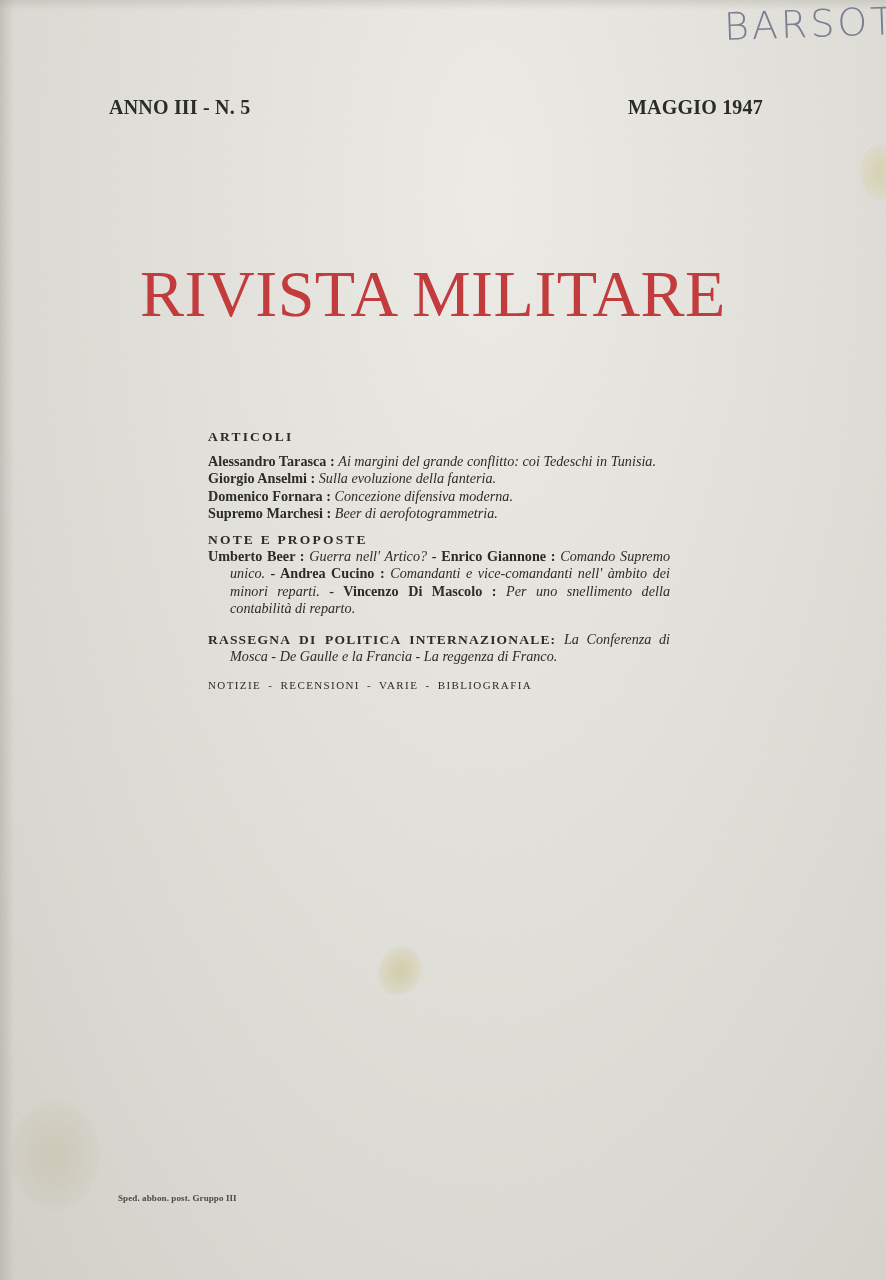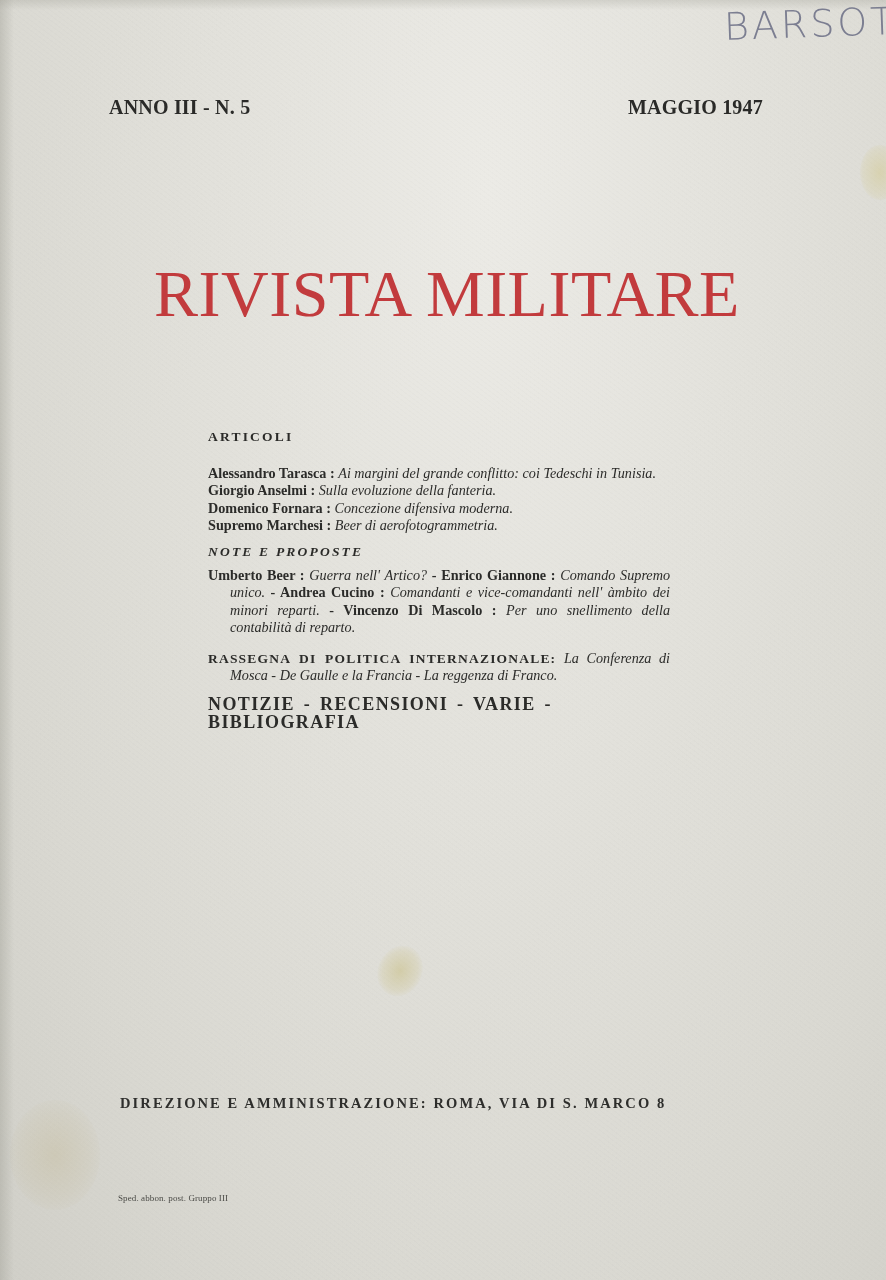--- a/index.html
+++ b/index.html
@@ -85,76 +85,76 @@
     .masthead {
       position: absolute;
       left: 140px; top: 258px;
       width: 614px;
       font-size: 66px;
       line-height: 72px;
       color: #c23b3d;
       letter-spacing: 0.5px;
       white-space: nowrap;
       font-weight: normal;
-      text-align: center;
     }
 
     .toc {
       position: absolute;
       left: 208px; top: 428px;
       width: 462px;
       font-size: 14.2px;
       line-height: 17.2px;
       color: #2b2b29;
     }
     .section-heading {
       font-weight: bold;
       letter-spacing: 2.2px;
       font-size: 13.5px;
-      margin-bottom: 20px;
+      margin-bottom: 8px;
     }
     .toc-entry {
       padding-left: 22px;
       text-indent: -22px;
       text-align: justify;
     }
     .author { font-weight: bold; }
     .title { font-style: italic; }
 
     .group-articoli { margin-bottom: 9px; }
     .group-note { margin-bottom: 14px; }
-    .group-note .section-heading { margin-bottom: 7px; font-style: italic; }
+    .group-note .section-heading { margin-bottom: 0; }
     .group-rassegna { margin-bottom: 12px; }
     .rassegna-head {
       font-weight: bold;
       letter-spacing: 1.2px;
       font-size: 13.5px;
     }
     .notizie {
-      font-weight: bold;
+      font-weight: normal;
       letter-spacing: 1.4px;
-      font-size: 18px;
+      font-size: 11px;
       word-spacing: 3px;
     }
 
     .admin-line {
       position: absolute;
       left: 120px; top: 1095px;
       font-size: 14.5px;
       font-weight: bold;
       letter-spacing: 2.1px;
       color: #2e2e2c;
       white-space: nowrap;
     }
     .postal-line {
       position: absolute;
       left: 118px; top: 1193px;
       font-size: 9px;
       color: #4a4a46;
       letter-spacing: 0.1px;
+      font-weight: bold;
     }
   </style>
 </head>
 <body>
 
 <div class="cover">
   <div class="edge-left"></div>
   <div class="edge-top"></div>
   <div class="stain stain-center"></div>
   <div class="stain stain-right"></div>
@@ -196,15 +196,14 @@
     <div class="group-rassegna">
       <div class="toc-entry">
         <span class="rassegna-head">RASSEGNA DI POLITICA INTERNAZIONALE:</span>
         <span class="title">La Conferenza di Mosca - De Gaulle e la Francia - La reggenza di Franco.</span>
       </div>
     </div>
 
     <div class="notizie">NOTIZIE - RECENSIONI - VARIE - BIBLIOGRAFIA</div>
   </div>
 
-  <div class="admin-line">DIREZIONE E AMMINISTRAZIONE: ROMA, VIA DI S. MARCO 8</div>
   <div class="postal-line">Sped. abbon. post. Gruppo III</div>
 </div>
 
 </body></html>

